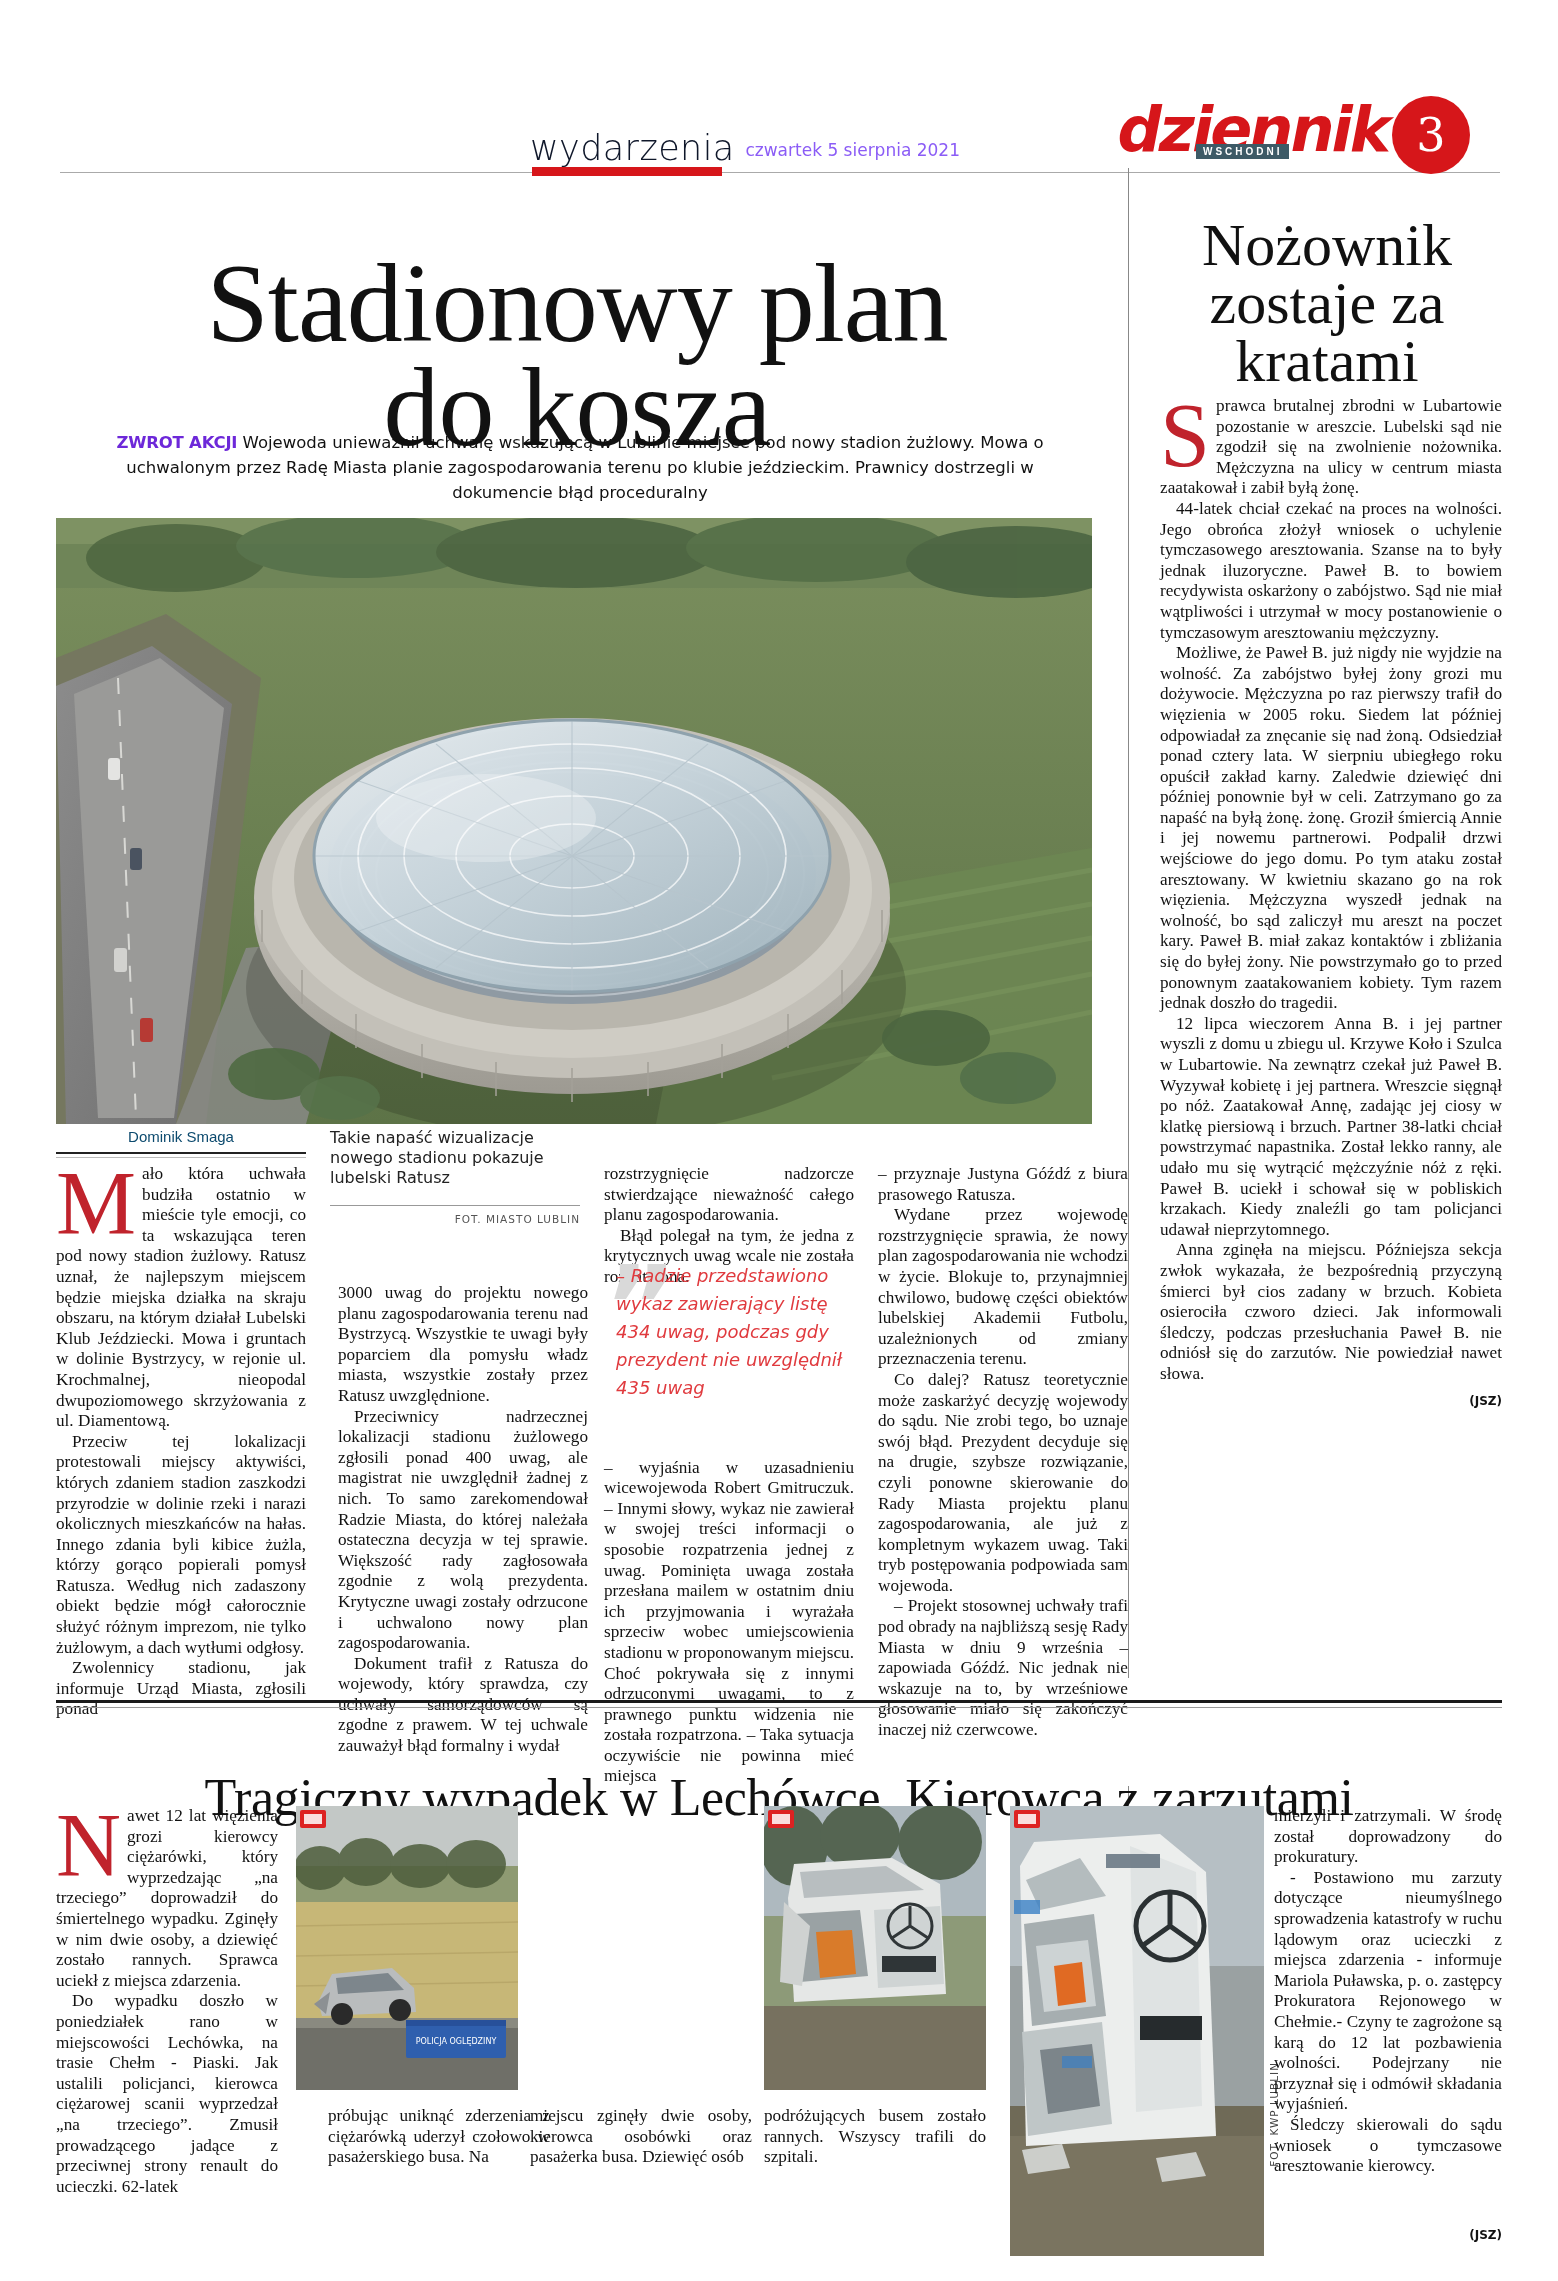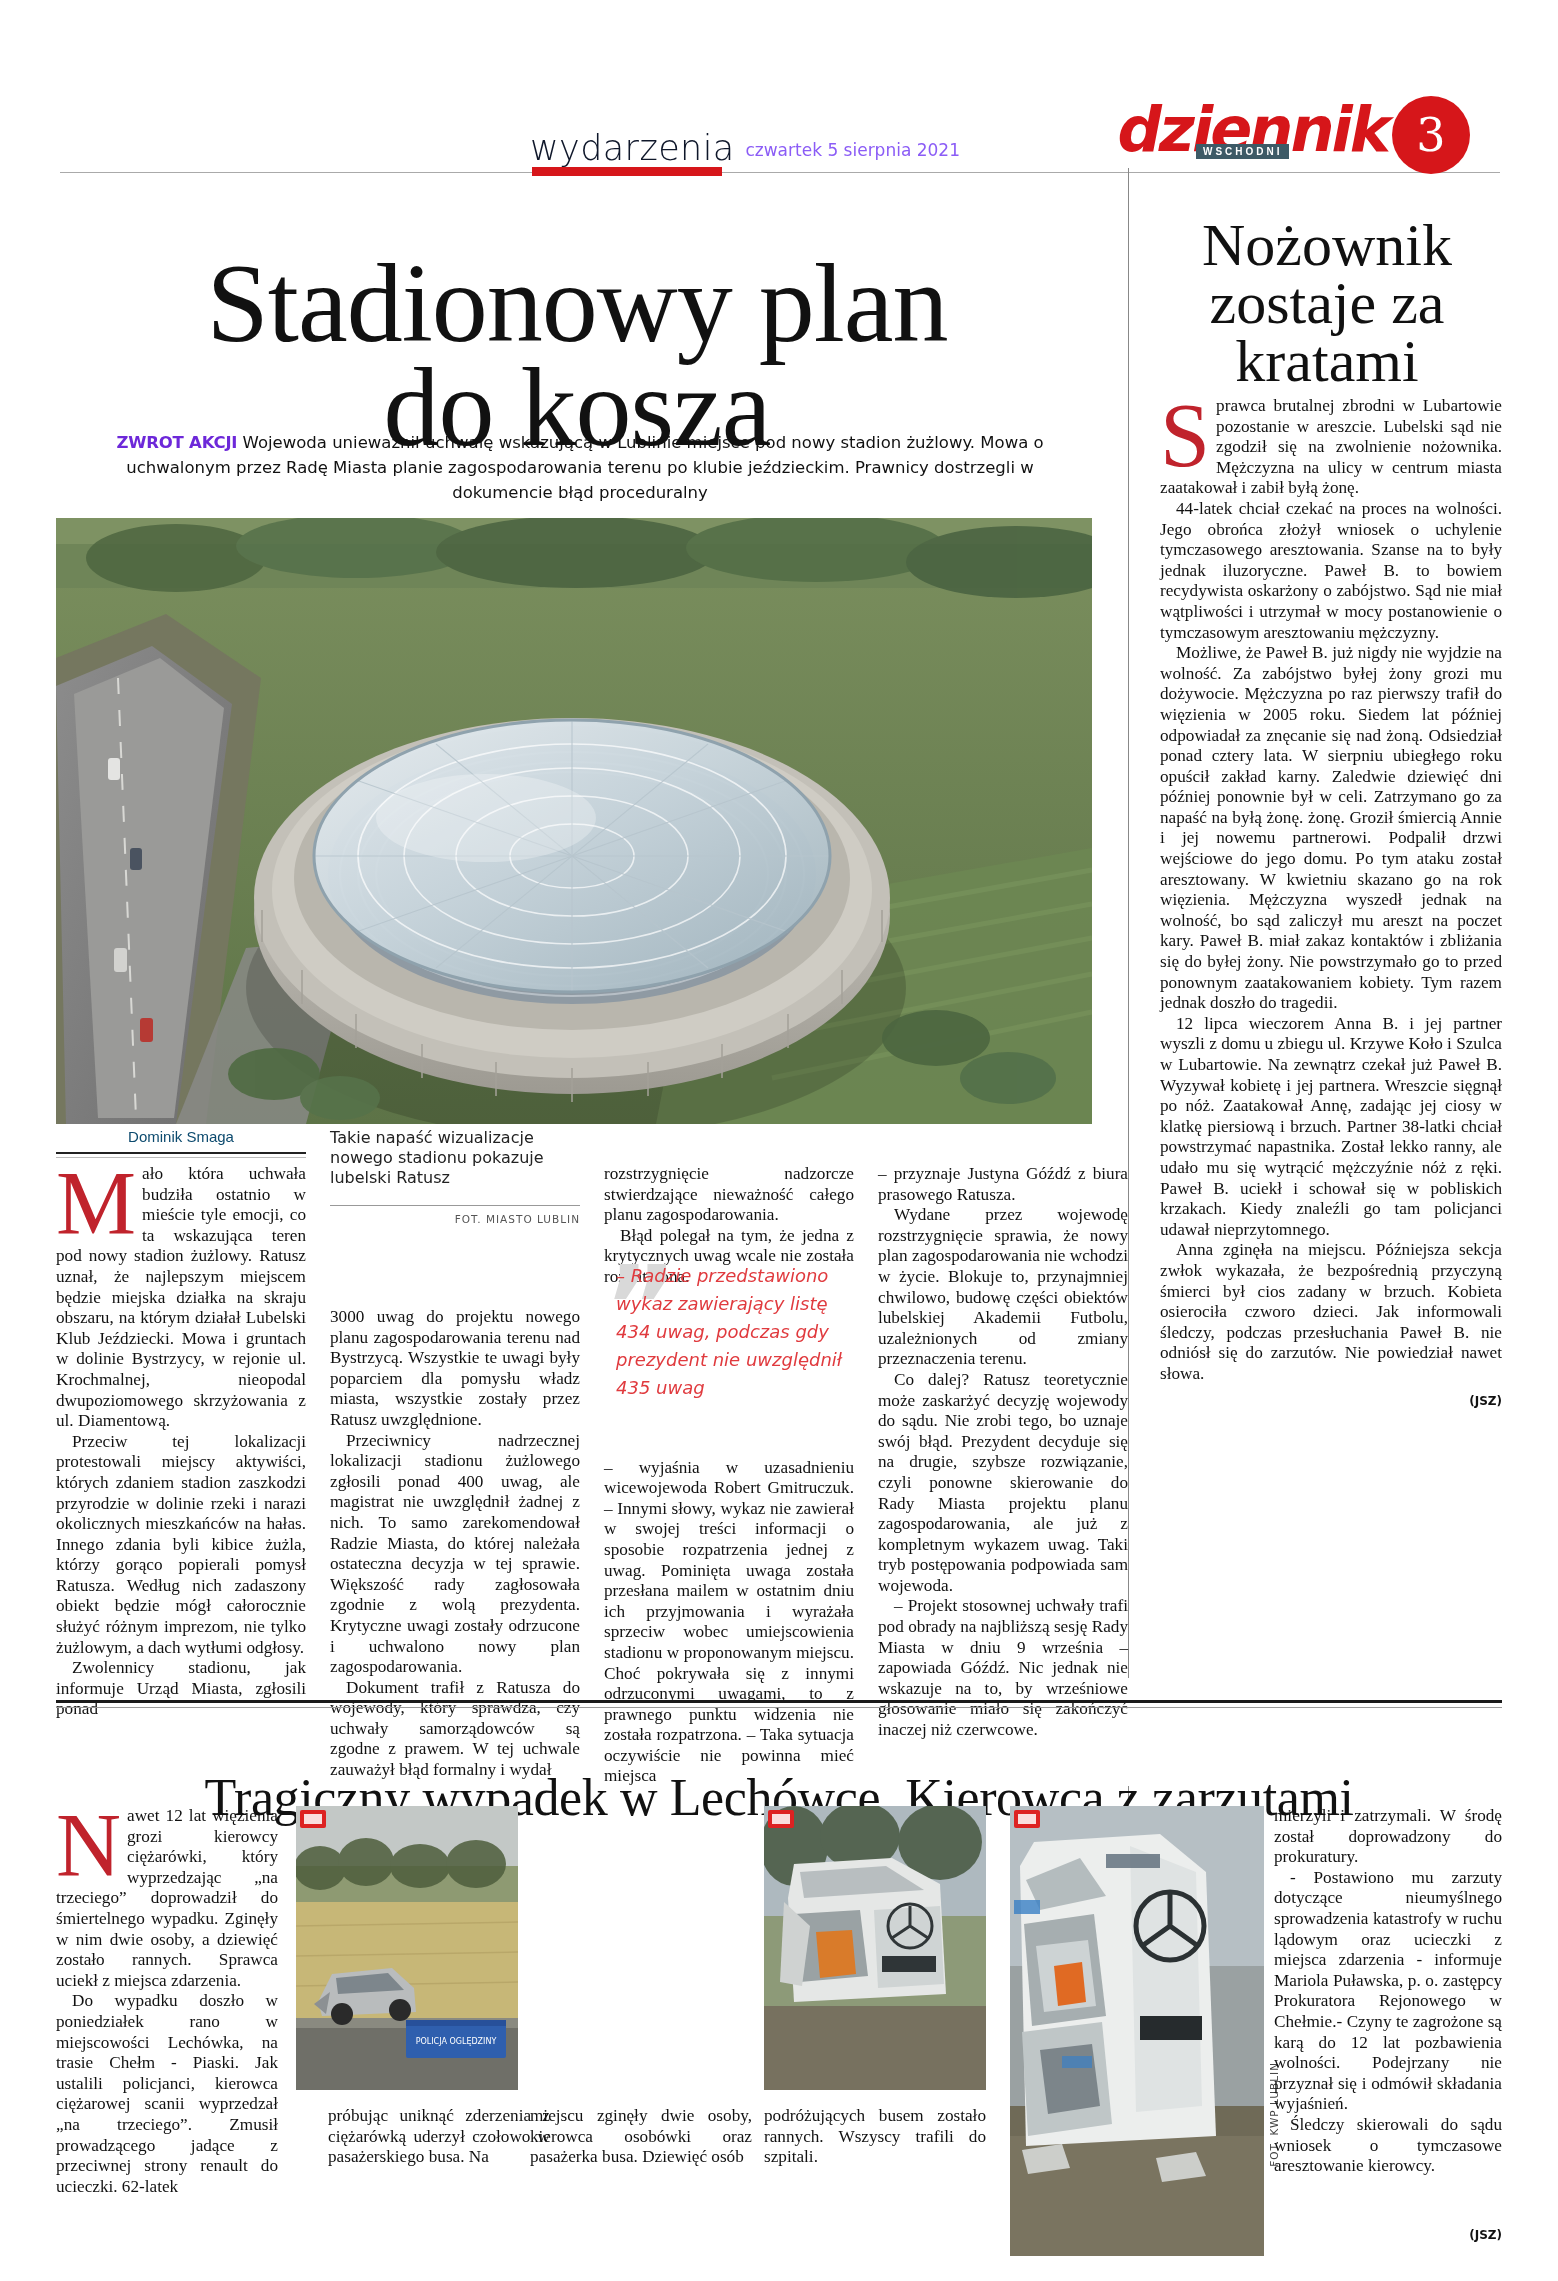--- a/index.html
+++ b/index.html
@@ -82,21 +82,21 @@
   .byline-rule{position:absolute;left:56px;top:1152px;width:250px;height:2px;background:#222;}
   .byline-rule2{position:absolute;left:56px;top:1157px;width:250px;height:1px;background:#bbb;}
 
   .dropcap{
     float:left;font-family:"Liberation Serif", serif;
     font-size:90px;line-height:68px;color:#c0232c;
     padding:4px 6px 0 0;margin-top:2px;
   }
 
   .c1{left:56px;top:1164px;width:250px;}
-  .c2{left:330px;top:1283px;width:250px;margin-top:24px;}
+  .c2{left:338px;top:1283px;width:250px;}
   .c2-cap{
     position:absolute;left:330px;top:1128px;width:250px;
     font-family:"DejaVu Sans", sans-serif;
     font-size:16px;line-height:20px;color:#222;
   }
   .credit{
     position:absolute;left:330px;top:1213px;width:250px;
     text-align:right;
     font-family:"DejaVu Sans", sans-serif;
     font-size:10.5px;letter-spacing:1px;color:#555;

